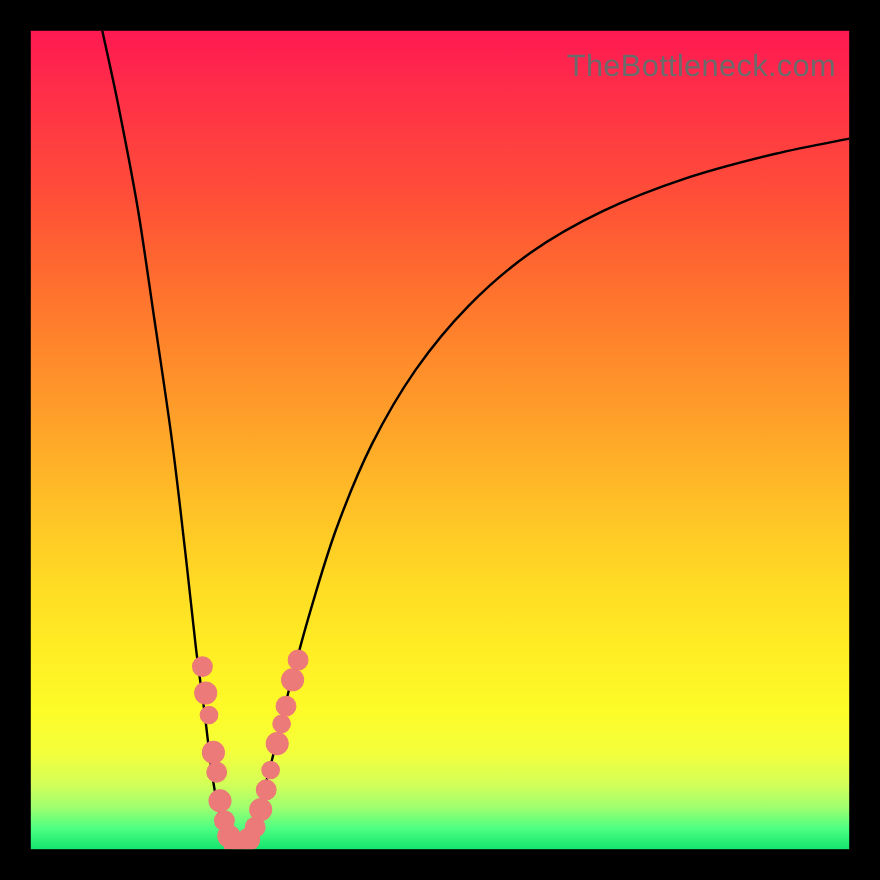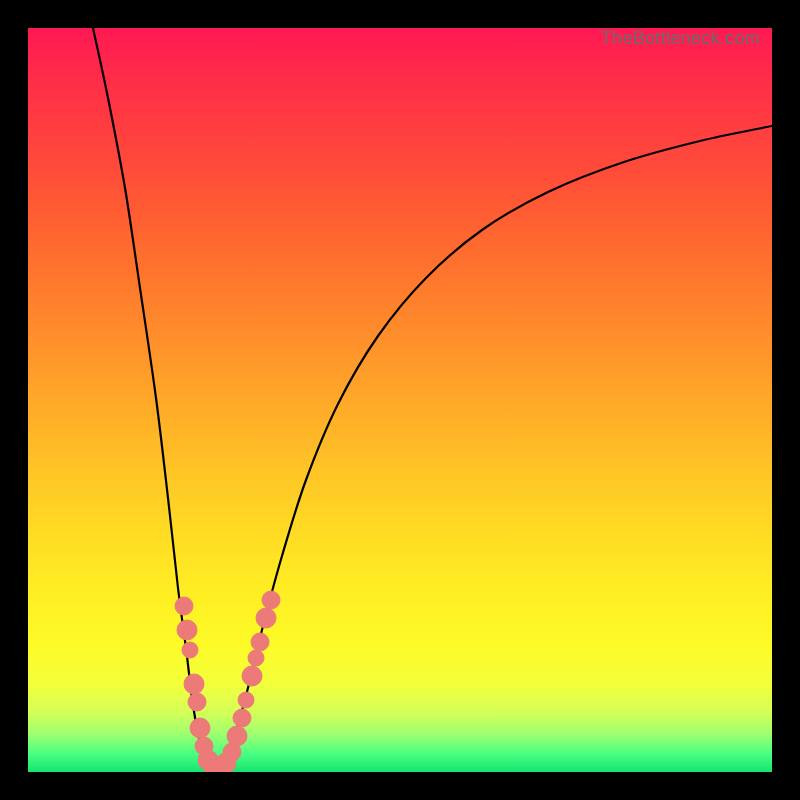--- a/index.html
+++ b/index.html
@@ -40,24 +40,24 @@
       #f4ff3a 88%,
       #d4ff58 92%,
       #9cff70 95%,
       #4cff82 97.5%,
       #14e46e 100%
     );
     overflow: hidden;
   }
   .watermark {
     position: absolute;
-    top: 0;
+    top: 16px;
     right: 12px;
     color: #6b6b6b;
-    font-size: 18px;
+    font-size: 28px;
     font-weight: 500;
     letter-spacing: 0.3px;
     user-select: none;
   }
   svg.curves {
     position: absolute;
     left: 0;
     top: 0;
     width: 744px;
     height: 744px;

